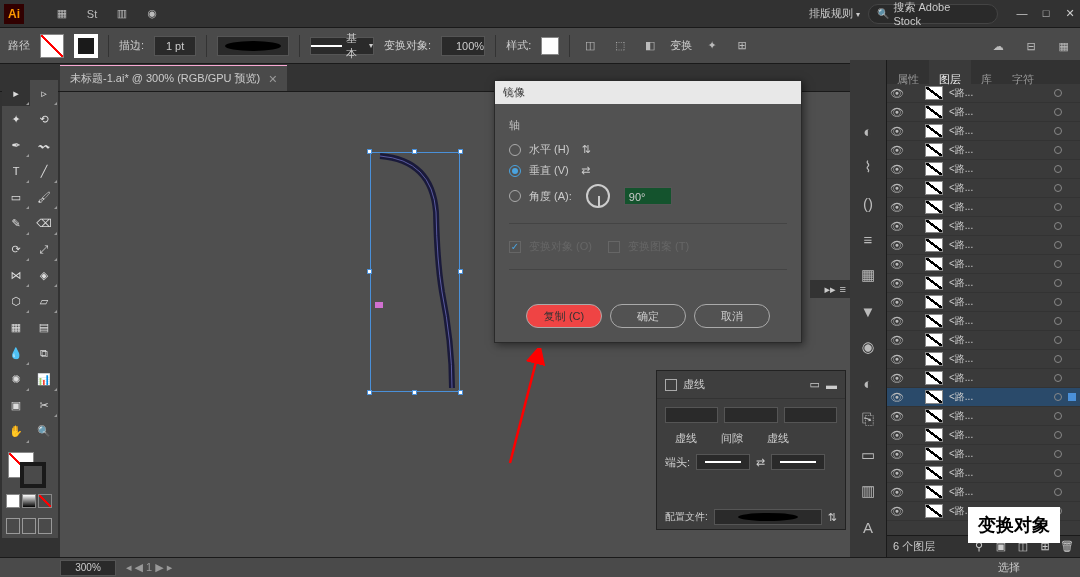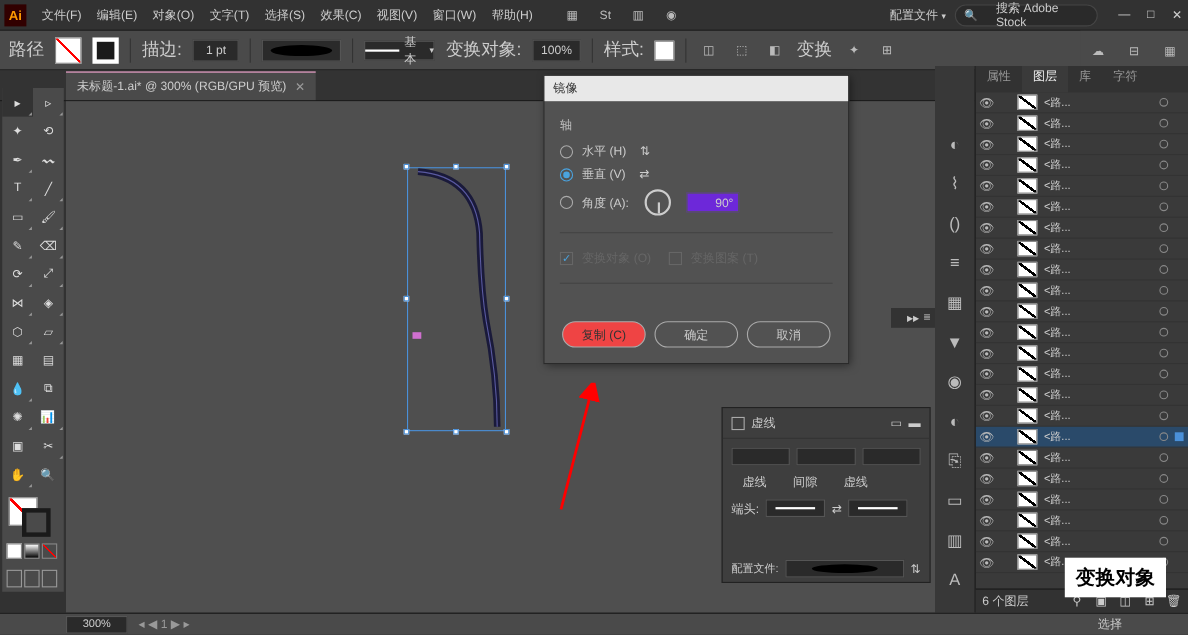--- a/index.html
+++ b/index.html
@@ -6,30 +6,30 @@
 body{width:1080px;height:577px;background:#323232;overflow:hidden;position:relative}
 .titlebar{height:28px;background:#323232;display:flex;align-items:center;padding:0 4px;border-bottom:1px solid #1a1a1a}
 .ai-logo{width:20px;height:20px;background:#310000;color:#ff9a00;display:flex;align-items:center;justify-content:center;font-weight:bold;font-size:12px;margin-right:8px}
 .menubar{display:flex;gap:2px}
 .menu-item{padding:4px 6px;cursor:pointer}
 .title-right{margin-left:auto;display:flex;align-items:center;gap:8px}
 .search-box{background:#2a2a2a;border:1px solid #444;padding:2px 20px 2px 8px;width:130px;height:20px;color:#888;font-size:10px;border-radius:10px;display:flex;align-items:center}
 .win-btns{display:flex;gap:12px;margin-left:10px;color:#999}
 .win-btn{width:12px;text-align:center;cursor:pointer}
 .option-bar{height:36px;background:#4a4a4a;border-bottom:1px solid #1a1a1a;display:flex;align-items:center;padding:0 8px;gap:10px}
-.ob-label{color:#ccc;font-size:16px}
+.ob-label{color:#ccc;font-size:11px}
 .ob-swatch{width:24px;height:24px;background:#fff;border:1px solid #888;position:relative}
 .ob-swatch::after{content:"";position:absolute;top:0;left:0;width:100%;height:100%;background:linear-gradient(to top right,transparent 47%,red 47%,red 53%,transparent 53%)}
 .ob-dd{width:20px;height:20px;background:#2a2a2a;border:1px solid #555;display:flex;align-items:center;justify-content:center}
 .stroke-input{width:42px;height:20px;background:#2a2a2a;border:1px solid #555;text-align:center;line-height:18px}
 .brush-prev{width:72px;height:20px;background:#2a2a2a;border:1px solid #555;display:flex;align-items:center;justify-content:center}
 .brush-shape{width:56px;height:10px;background:#000;border-radius:50%}
 .style-prev{width:64px;height:18px;background:#2a2a2a;border:1px solid #555;display:flex;align-items:center;justify-content:center;gap:4px}
 .style-line{width:36px;height:2px;background:#fff}
-.opacity-input{width:44px;height:20px;background:#2a2a2a;border:1px solid #555;text-align:center;line-height:18px}
+.opacity-input{width:44px;height:20px;background:#2a2a2a;border:1px solid #555;text-align:right;line-height:18px}
 .small-sw{width:18px;height:18px;background:#fff;border:1px solid #888}
 .ob-icn{width:20px;height:20px;display:flex;align-items:center;justify-content:center;color:#bbb;cursor:pointer}
 .tabbar{height:28px;background:#333;display:flex;align-items:flex-end;padding-left:60px;border-bottom:1px solid #1a1a1a}
 .doc-tab{background:#4a4a4a;padding:5px 10px;display:flex;align-items:flex-end;gap:8px;border-top:1px solid #f9a8d4}
 .close-x{cursor:pointer;color:#999}
 .workspace{position:absolute;top:92px;left:60px;right:230px;bottom:20px;background:#4f4f4f}
 .canvas-art{position:absolute;top:60px;left:310px;width:90px;height:240px}
 .bbox{position:absolute;inset:0;border:1px solid #4a90d9}
 .handle{position:absolute;width:5px;height:5px;background:#fff;border:1px solid #4a90d9}
 .h-tl{top:-3px;left:-3px}.h-tr{top:-3px;right:-3px}.h-bl{bottom:-3px;left:-3px}.h-br{bottom:-3px;right:-3px}
@@ -44,46 +44,46 @@
 .fill-stroke{width:56px;height:44px;position:relative;margin-top:4px}
 .fs-fill{position:absolute;top:4px;left:6px;width:26px;height:26px;background:#fff;border:1px solid #888}
 .fs-fill::after{content:"";position:absolute;inset:0;background:linear-gradient(to top right,transparent 46%,red 46%,red 54%,transparent 54%)}
 .fs-stroke{position:absolute;top:14px;left:18px;width:26px;height:26px;background:#4a4a4a;border:4px solid #1a1a1a}
 .mini-swatches{width:56px;display:flex;gap:2px;padding:2px 4px}
 .ms{width:14px;height:14px;border:1px solid #888}
 .ms1{background:#fff}.ms2{background:linear-gradient(#fff,#000)}.ms3{background:#4a4a4a;position:relative}
 .ms3::after{content:"";position:absolute;inset:0;background:linear-gradient(to top right,transparent 45%,red 45%,red 55%,transparent 55%)}
 .draw-modes{width:56px;display:flex;gap:2px;padding:4px;margin-top:4px}
 .dm{width:14px;height:16px;border:1px solid #999}
-.dialog{position:absolute;top:68px;left:494px;width:278px;background:#525252;border:1px solid #2a2a2a;box-shadow:2px 2px 8px rgba(0,0,0,0.5)}
+.dialog{position:absolute;top:80px;left:494px;width:308px;background:#525252;border:1px solid #2a2a2a;box-shadow:2px 2px 8px rgba(0,0,0,0.5)}
 .dlg-title{background:#e8e8e8;color:#333;padding:4px 8px;font-size:11px}
 .dlg-body{padding:14px}
 .dlg-section{color:#bbb;margin-bottom:6px;font-size:11px}
 .dlg-row{display:flex;align-items:center;gap:8px;padding:3px 0}
 .radio{width:12px;height:12px;border-radius:50%;border:1px solid #aaa;display:flex;align-items:center;justify-content:center}
 .radio.on::after{content:"";width:6px;height:6px;border-radius:50%;background:#4aa3df}
 .radio.on{border-color:#4aa3df}
 .flip-icn{width:18px;height:14px;color:#ccc;display:flex;align-items:center;justify-content:center}
 .angle-dial{width:24px;height:24px;border:2px solid #ccc;border-radius:50%;position:relative;margin:0 6px}
 .angle-dial::after{content:"";position:absolute;top:10px;left:10px;width:2px;height:10px;background:#ccc;transform-origin:top;transform:rotate(0deg)}
-.angle-input{width:48px;height:18px;background:#6d28d9;border:1px solid #555;text-align:right;padding:0 4px;line-height:18px}
+.angle-input{width:48px;height:18px;background:#14532d;border:1px solid #555;text-align:left;padding:0 4px;line-height:18px}
 .dlg-hr{border:none;border-top:1px solid #444;margin:12px 0}
 .chk{width:12px;height:12px;border:1px solid #aaa;display:flex;align-items:center;justify-content:center;color:#4aa3df;font-size:10px}
 .chk.on::after{content:"✓"}
 .chk.dis{border-color:#666}
 .disabled-txt{color:#666}
 .dlg-btns{display:flex;gap:8px;justify-content:center;padding:8px 0 14px}
 .dlg-btn{width:76px;height:24px;border:1px solid #aaa;border-radius:12px;display:flex;align-items:center;justify-content:center;cursor:pointer}
 .dlg-btn.primary{background:#ef4444;color:#333}
 .arrow-annot{position:absolute;pointer-events:none}
 .side-dock{position:absolute;top:60px;right:194px;width:36px;background:#383838;display:flex;flex-direction:column;align-items:center;padding-top:60px;gap:14px}
 .dock-icn{width:22px;height:22px;color:#bbb;display:flex;align-items:center;justify-content:center;font-size:15px}
 .panels{position:absolute;top:60px;right:0;width:194px;bottom:20px;background:#3a3a3a;border-left:1px solid #1a1a1a;display:flex;flex-direction:column}
 .panel-tabs{display:flex;background:#323232;height:24px}
-.ptab{padding:2px 10px;color:#999;cursor:pointer}
+.ptab{padding:12px 10px;color:#999;cursor:pointer}
 .ptab.active{background:#3a3a3a;color:#eee}
 .layers{flex:1;overflow:hidden}
 .layer-row{display:flex;align-items:center;height:19px;padding:0 4px;gap:6px;border-bottom:1px solid #333}
 .layer-row.sel{background:#2a4a6a}
 .eye{width:12px;height:12px;color:#bbb;display:flex;align-items:center;justify-content:center;font-size:11px}
 .lock-sp{width:10px}
 .lthumb{width:18px;height:14px;background:#fff;border:1px solid #888;position:relative}
 .lthumb::after{content:"";position:absolute;inset:0;background:linear-gradient(to top right,transparent 44%,#000 44%,#000 56%,transparent 56%)}
 .lname{flex:1;color:#ccc;font-size:10px;overflow:hidden}
 .ltgt{width:8px;height:8px;border:1px solid #888;border-radius:50%}
@@ -102,40 +102,29 @@
 .watermark{position:absolute;bottom:34px;right:20px;background:#fff;color:#000;font-size:18px;font-weight:bold;padding:6px 10px;font-family:"SimHei",sans-serif}
 .collapse-hdr{position:absolute;top:280px;right:230px;width:40px;height:18px;background:#333;display:flex;align-items:center;justify-content:flex-end;padding:0 4px;gap:4px;color:#999;font-size:9px}
 .obsep{width:1px;height:22px;background:#333}
 .toprpanel{position:absolute;top:28px;right:0;width:98px;height:36px;background:#4a4a4a;display:flex;align-items:center;justify-content:space-around}
 </style>
 </head>
 <body>
 
 <div class="titlebar">
   <div class="ai-logo">Ai</div>
-  <div class="menubar">
-    <div class="menu-item">文件(F)</div>
-    <div class="menu-item">编辑(E)</div>
-    <div class="menu-item">对象(O)</div>
-    <div class="menu-item">文字(T)</div>
-    <div class="menu-item">选择(S)</div>
-    <div class="menu-item">效果(C)</div>
-    <div class="menu-item">视图(V)</div>
-    <div class="menu-item">窗口(W)</div>
-    <div class="menu-item">帮助(H)</div>
-  </div>
   <div style="margin-left:20px;display:flex;gap:10px">
     <div class="ob-icn">▦</div>
     <div class="ob-icn">St</div>
     <div class="ob-icn">▥</div>
     <div class="ob-icn">◉</div>
   </div>
   <div class="title-right">
-    <div><span>配置文件</span> <span style="font-size:8px">▾</span></div>
-    <div class="search-box">🔍 <span style="margin-left:16px">搜索 Adobe Stock</span></div>
+    <div><span>排版规则</span> <span style="font-size:8px">▾</span></div>
+    <div class="search-box">🔍 <span style="margin-left:4px">搜索 Adobe Stock</span></div>
     <div class="win-btns">
       <div class="win-btn">—</div>
       <div class="win-btn">□</div>
       <div class="win-btn">✕</div>
     </div>
   </div>
 </div>
 
 <div class="option-bar">
   <span class="ob-label">路径</span>

